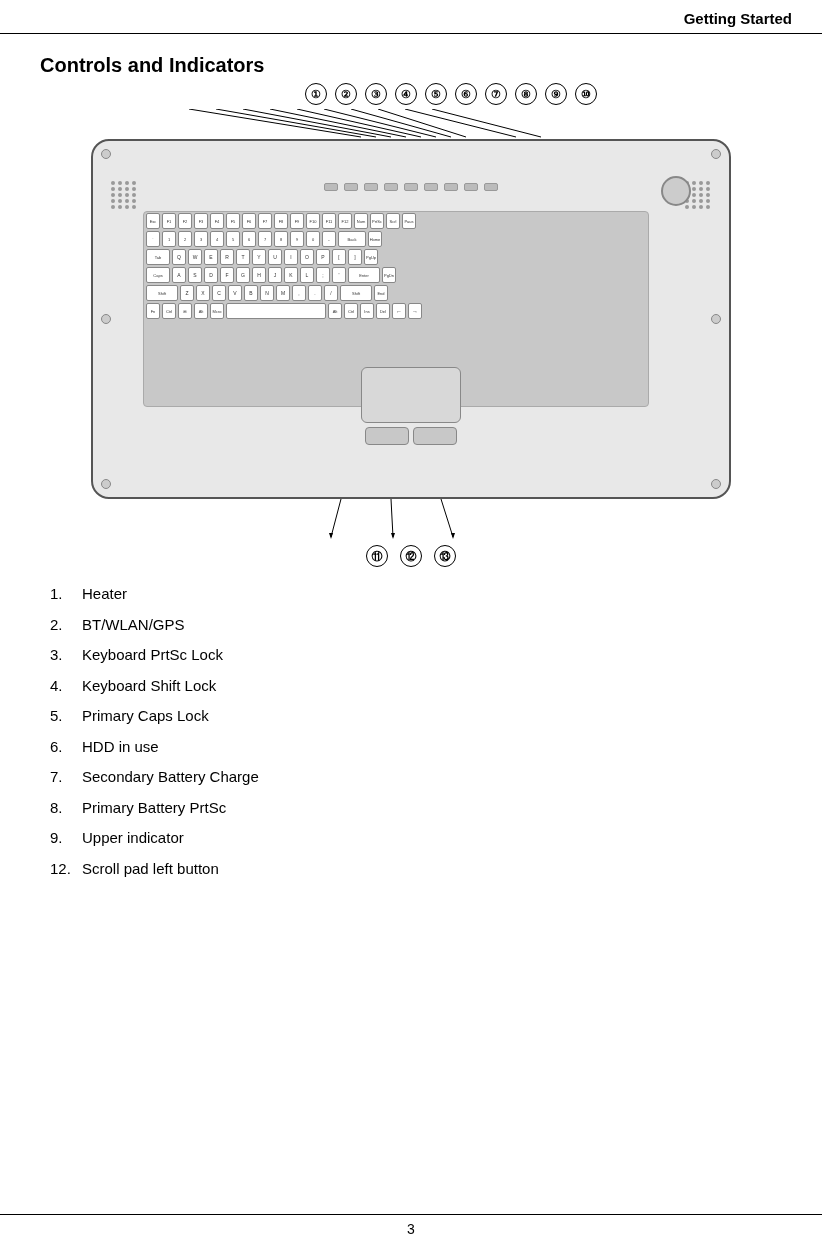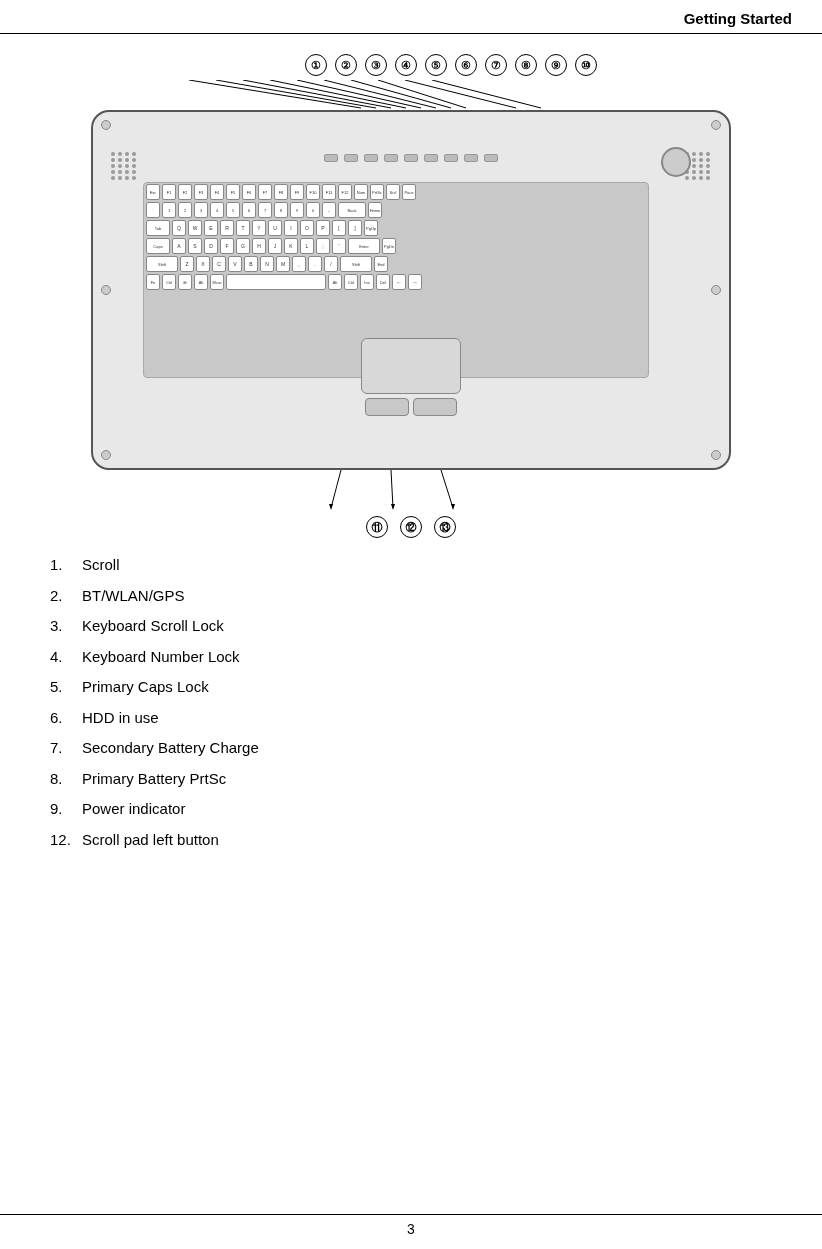--- a/index.html
+++ b/index.html
@@ -252,20 +252,21 @@
   </style>
 </head>
 <body>
 
 <div class="page-header">
   <span>Getting Started</span>
 </div>
 
 <div class="page-content">
 
+  <div class="section-title">Controls and Indicators</div>
 
   <div class="diagram-area">
 
     <div class="numbered-row">
       <div class="num-circle">
           <span>①</span>
         </div>
       <div class="num-circle">
           <span>②</span>
         </div>
@@ -516,53 +517,53 @@
         </div>
       <div class="num-circle">
           <span>⑬</span>
         </div>
     </div>
   </div>
 
   <div class="items-list">
     <div class="list-item">
       <span class="list-num">1.</span>
-      <span>Scroll</span>
+      <span>Heater</span>
     </div>
     <div class="list-item">
       <span class="list-num">2.</span>
       <span>BT/WLAN/GPS</span>
     </div>
     <div class="list-item">
       <span class="list-num">3.</span>
-      <span>Keyboard Scroll Lock</span>
+      <span>Keyboard PrtSc Lock</span>
     </div>
     <div class="list-item">
       <span class="list-num">4.</span>
-      <span>Keyboard Number Lock</span>
+      <span>Keyboard Shift Lock</span>
     </div>
     <div class="list-item">
       <span class="list-num">5.</span>
       <span>Primary Caps Lock</span>
     </div>
     <div class="list-item">
       <span class="list-num">6.</span>
       <span>HDD in use</span>
     </div>
     <div class="list-item">
       <span class="list-num">7.</span>
       <span>Secondary Battery Charge</span>
     </div>
     <div class="list-item">
       <span class="list-num">8.</span>
       <span>Primary Battery PrtSc</span>
     </div>
     <div class="list-item">
       <span class="list-num">9.</span>
-      <span>Power indicator</span>
+      <span>Upper indicator</span>
     </div>
     <div class="list-item">
       <span class="list-num">12.</span>
       <span>Scroll pad left button</span>
     </div>
   </div>
 
 </div>
 
 <div class="page-footer">

